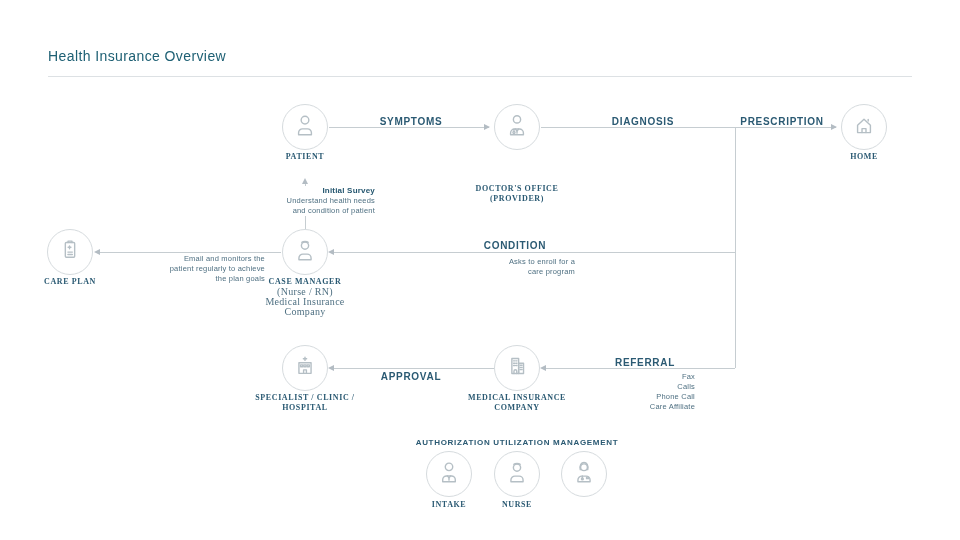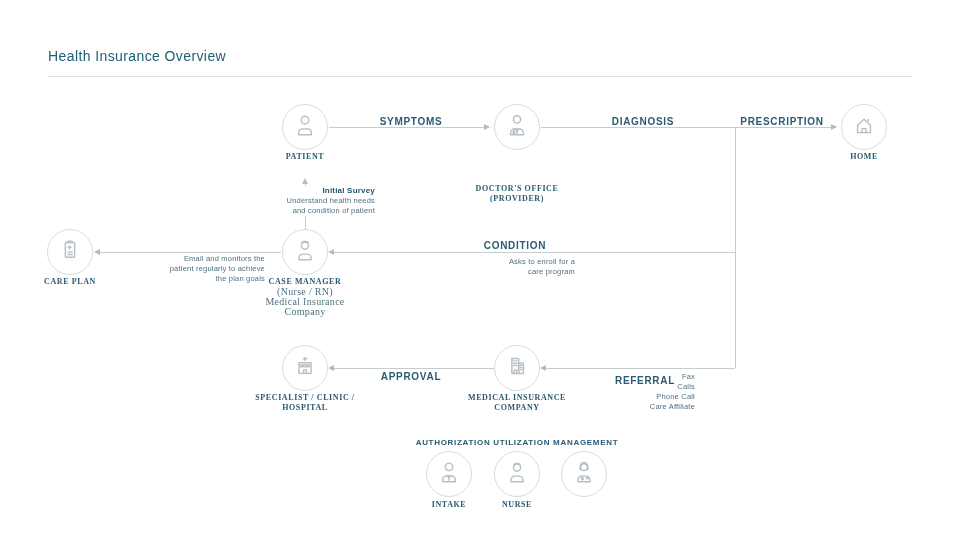--- a/index.html
+++ b/index.html
@@ -97,21 +97,21 @@
   </div>
 
   <div class="edge-label" style="left:460px;top:240px;">CONDITION</div>
   <div class="note" style="left:455px;top:257px;width:120px;background:transparent;">
     <div>Asks to enroll for a</div>
     <div>care program</div>
   </div>
 
   <div class="edge-label" style="left:356px;top:371px;">APPROVAL</div>
 
-  <div class="edge-label" style="left:590px;top:375px;">REFERRAL</div>
+  <div class="edge-label" style="left:590px;top:357px;">REFERRAL</div>
   <div class="note" style="left:595px;top:372px;width:100px;background:transparent;">
     <div>Fax</div>
     <div>Calls</div>
     <div>Phone Call</div>
     <div>Care Affiliate</div>
   </div>
 
   <div class="node" style="left:282px;top:104px;">
     <span>
       <svg viewBox="0 0 24 24">

